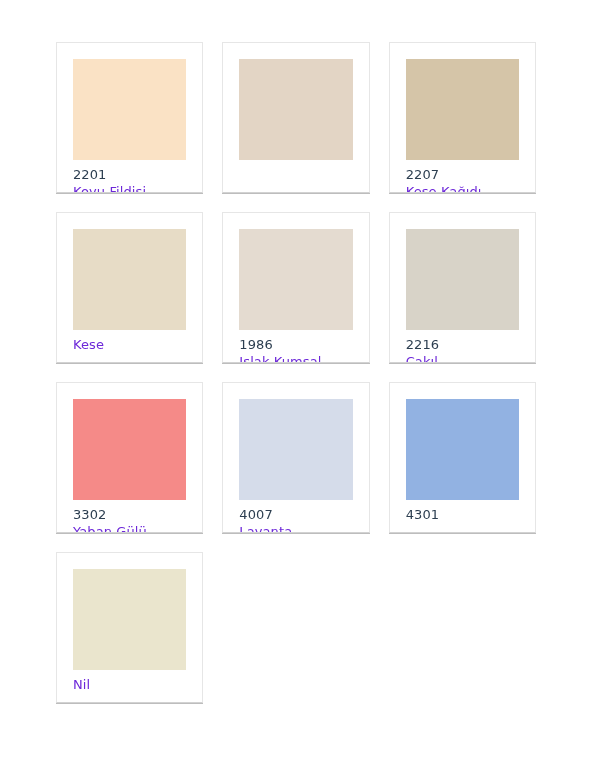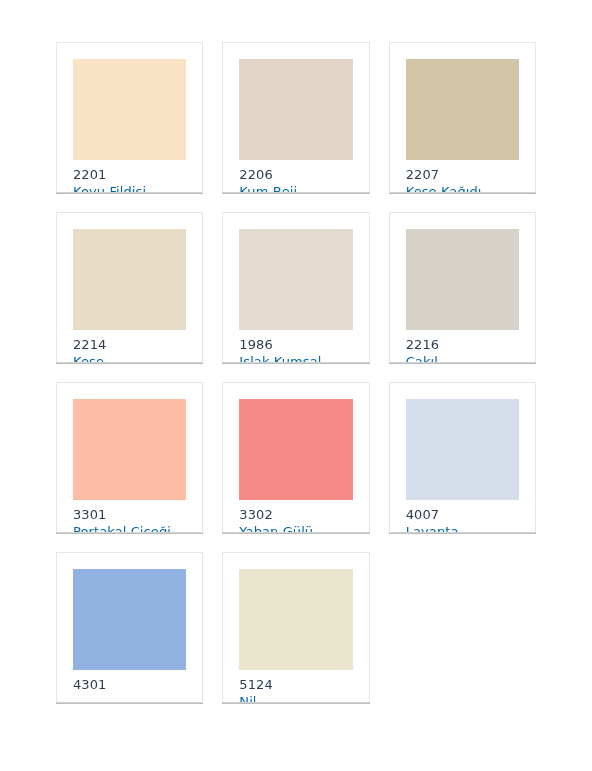--- a/index.html
+++ b/index.html
@@ -63,77 +63,65 @@
   .swatch-code {
     display: block;
     font-size: 13px;
     color: #2c3e50;
     letter-spacing: 0.1px;
   }
 
   .swatch-name {
     display: block;
     font-size: 13px;
-    color: #0369a1;
+    color: #6d28d9;
     letter-spacing: 0.1px;
     white-space: nowrap;
   }
 </style>
 </head>
 <body>
 
 <div class="palette-page">
   <div class="palette-grid">
       <div class="swatch-card">
         <span class="swatch-chip" style="background-color: rgb(250, 226, 197);"></span>
         <div class="swatch-meta">
           <span class="swatch-code">2201</span>
           <span class="swatch-name">Koyu Fildişi</span>
         </div>
       </div>
       <div class="swatch-card">
         <span class="swatch-chip" style="background-color: rgb(227, 213, 197);"></span>
-        <div class="swatch-meta">
-          <span class="swatch-code">2206</span>
-          <span class="swatch-name">Kum Beji</span>
-        </div>
       </div>
       <div class="swatch-card">
         <span class="swatch-chip" style="background-color: rgb(213, 197, 168);"></span>
         <div class="swatch-meta">
           <span class="swatch-code">2207</span>
           <span class="swatch-name">Kese Kağıdı</span>
         </div>
       </div>
       <div class="swatch-card">
         <span class="swatch-chip" style="background-color: rgb(231, 220, 198);"></span>
         <div class="swatch-meta">
-          <span class="swatch-code">2214</span>
           <span class="swatch-name">Kese</span>
         </div>
       </div>
       <div class="swatch-card">
         <span class="swatch-chip" style="background-color: rgb(228, 219, 208);"></span>
         <div class="swatch-meta">
           <span class="swatch-code">1986</span>
           <span class="swatch-name">Islak Kumsal</span>
         </div>
       </div>
       <div class="swatch-card">
         <span class="swatch-chip" style="background-color: rgb(216, 211, 200);"></span>
         <div class="swatch-meta">
           <span class="swatch-code">2216</span>
           <span class="swatch-name">Çakıl</span>
-        </div>
-      </div>
-      <div class="swatch-card">
-        <span class="swatch-chip" style="background-color: rgb(252, 189, 164);"></span>
-        <div class="swatch-meta">
-          <span class="swatch-code">3301</span>
-          <span class="swatch-name">Portakal Çiçeği</span>
         </div>
       </div>
       <div class="swatch-card">
         <span class="swatch-chip" style="background-color: rgb(245, 138, 136);"></span>
         <div class="swatch-meta">
           <span class="swatch-code">3302</span>
           <span class="swatch-name">Yaban Gülü</span>
         </div>
       </div>
       <div class="swatch-card">
@@ -145,18 +133,17 @@
       </div>
       <div class="swatch-card chip-bleed-right">
         <span class="swatch-chip" style="background-color: rgb(146, 178, 226);"></span>
         <div class="swatch-meta">
           <span class="swatch-code">4301</span>
         </div>
       </div>
       <div class="swatch-card">
         <span class="swatch-chip" style="background-color: rgb(234, 229, 205);"></span>
         <div class="swatch-meta">
-          <span class="swatch-code">5124</span>
           <span class="swatch-name">Nil</span>
         </div>
       </div>
     </div>
 </div>
 
 </body></html>

